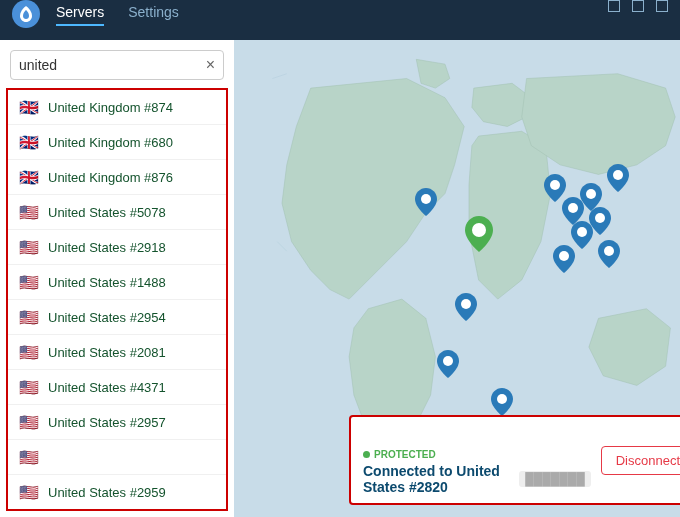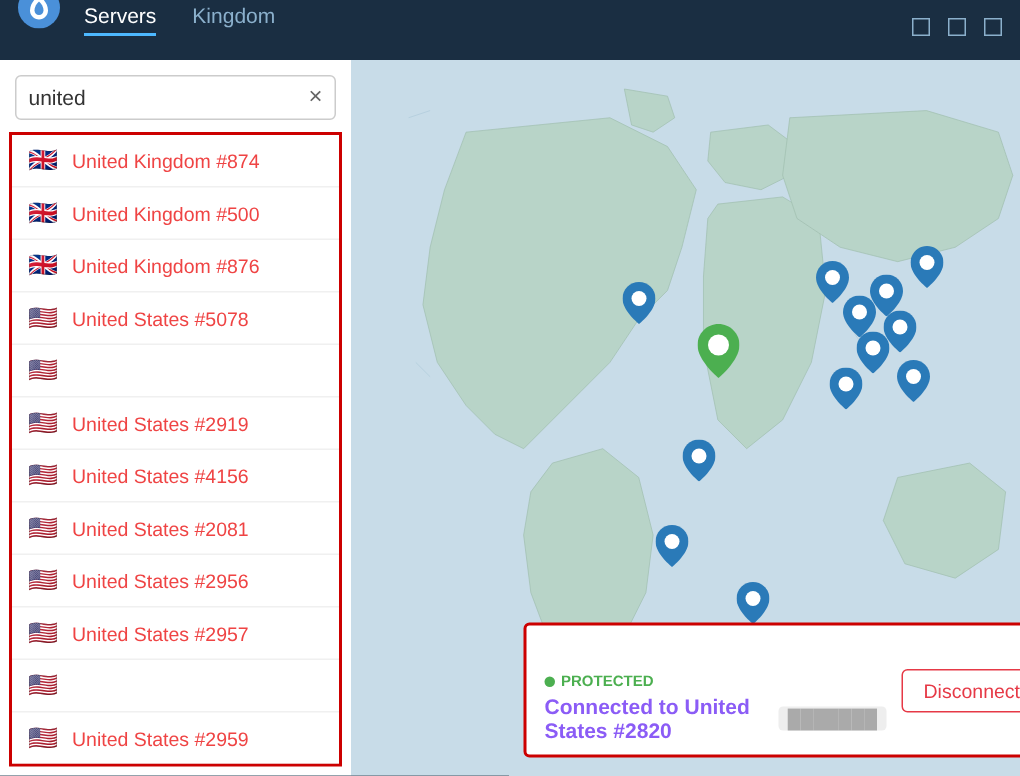--- a/index.html
+++ b/index.html
@@ -9,22 +9,22 @@
       font-family: 'Segoe UI', Arial, sans-serif;
       overflow: hidden;
       background: #1a2a3a;
     }
 
     
     .title-bar {
       background: #1a2e42;
       height: 40px;
       display: flex;
-      align-items: flex-end;
-      padding: 16px 12px;
+      align-items: flex-start;
+      padding: 0 12px;
       gap: 16px;
     }
     .title-bar-logo {
       width: 28px;
       height: 28px;
     }
     .title-bar-nav {
       display: flex;
       gap: 24px;
     }
@@ -124,21 +124,21 @@
       flex-shrink: 0;
       border-radius: 2px;
       overflow: hidden;
       display: flex;
       align-items: center;
       justify-content: center;
       font-size: 16px;
     }
     .server-name {
       font-size: 13px;
-      color: #ef4444;
+      color: #14532d;
       text-align: center;
     }
 
     
     .map-area {
       flex: 1;
       background: #c8dce8;
       position: relative;
       overflow: hidden;
     }
@@ -182,21 +182,21 @@
     }
     .status-dot {
       width: 7px;
       height: 7px;
       background: #4caf50;
       border-radius: 50%;
     }
     .status-connected {
       font-size: 14px;
       font-weight: 600;
-      color: #8b5cf6;
+      color: #0c4a6e;
     }
     .status-ip {
       font-size: 12px;
       color: #aaa;
       margin-left: 6px;
       background: #eee;
       padding: 1px 6px;
       border-radius: 3px;
     }
     .disconnect-btn {
@@ -217,21 +217,21 @@
 <div class="title-bar">
   <div>
     <svg class="title-bar-logo" viewBox="0 0 28 28" fill="none">
       <circle cx="14" cy="14" r="14" fill="#4a90d9"></circle>
       <path d="M14 6 C14 6 8 10 8 16 C8 19.3 10.7 22 14 22 C17.3 22 20 19.3 20 16 C20 10 14 6 14 6Z" fill="white"></path>
       <path d="M14 10 C14 10 11 12.5 11 16 C11 17.7 12.3 19 14 19 C15.7 19 17 17.7 17 16 C17 12.5 14 10 14 10Z" fill="#4a90d9"></path>
     </svg>
   </div>
   <nav class="title-bar-nav">
     <span class="nav-item active">Servers</span>
-    <span class="nav-item inactive">Kingdom</span>
+    <span class="nav-item inactive">Settings</span>
   </nav>
   <div class="title-bar-controls">
     <div class="win-btn"></div>
     <div class="win-btn"></div>
     <div class="win-btn"></div>
   </div>
 </div>
 
 <div class="main-layout">
 
@@ -241,48 +241,49 @@
       <span class="search-clear">×</span>
     </div>
 
     <div class="server-list">
     <div class="server-item">
           <div class="flag-icon">🇬🇧</div>
           <span class="server-name">United Kingdom #874</span>
         </div>
         <div class="server-item">
           <div class="flag-icon">🇬🇧</div>
-          <span class="server-name">United Kingdom #500</span>
+          <span class="server-name">United Kingdom #680</span>
         </div>
         <div class="server-item">
           <div class="flag-icon">🇬🇧</div>
           <span class="server-name">United Kingdom #876</span>
         </div>
         <div class="server-item">
           <div class="flag-icon">🇺🇸</div>
           <span class="server-name">United States #5078</span>
         </div>
         <div class="server-item">
           <div class="flag-icon">🇺🇸</div>
-        </div>
-        <div class="server-item">
-          <div class="flag-icon">🇺🇸</div>
-          <span class="server-name">United States #2919</span>
-        </div>
-        <div class="server-item">
-          <div class="flag-icon">🇺🇸</div>
-          <span class="server-name">United States #4156</span>
+          <span class="server-name">United States #2918</span>
+        </div>
+        <div class="server-item">
+          <div class="flag-icon">🇺🇸</div>
+          <span class="server-name">United States #1488</span>
+        </div>
+        <div class="server-item">
+          <div class="flag-icon">🇺🇸</div>
+          <span class="server-name">United States #2954</span>
         </div>
         <div class="server-item">
           <div class="flag-icon">🇺🇸</div>
           <span class="server-name">United States #2081</span>
         </div>
         <div class="server-item">
           <div class="flag-icon">🇺🇸</div>
-          <span class="server-name">United States #2956</span>
+          <span class="server-name">United States #4371</span>
         </div>
         <div class="server-item">
           <div class="flag-icon">🇺🇸</div>
           <span class="server-name">United States #2957</span>
         </div>
         <div class="server-item">
           <div class="flag-icon">🇺🇸</div>
         </div>
         <div class="server-item">
           <div class="flag-icon">🇺🇸</div>

